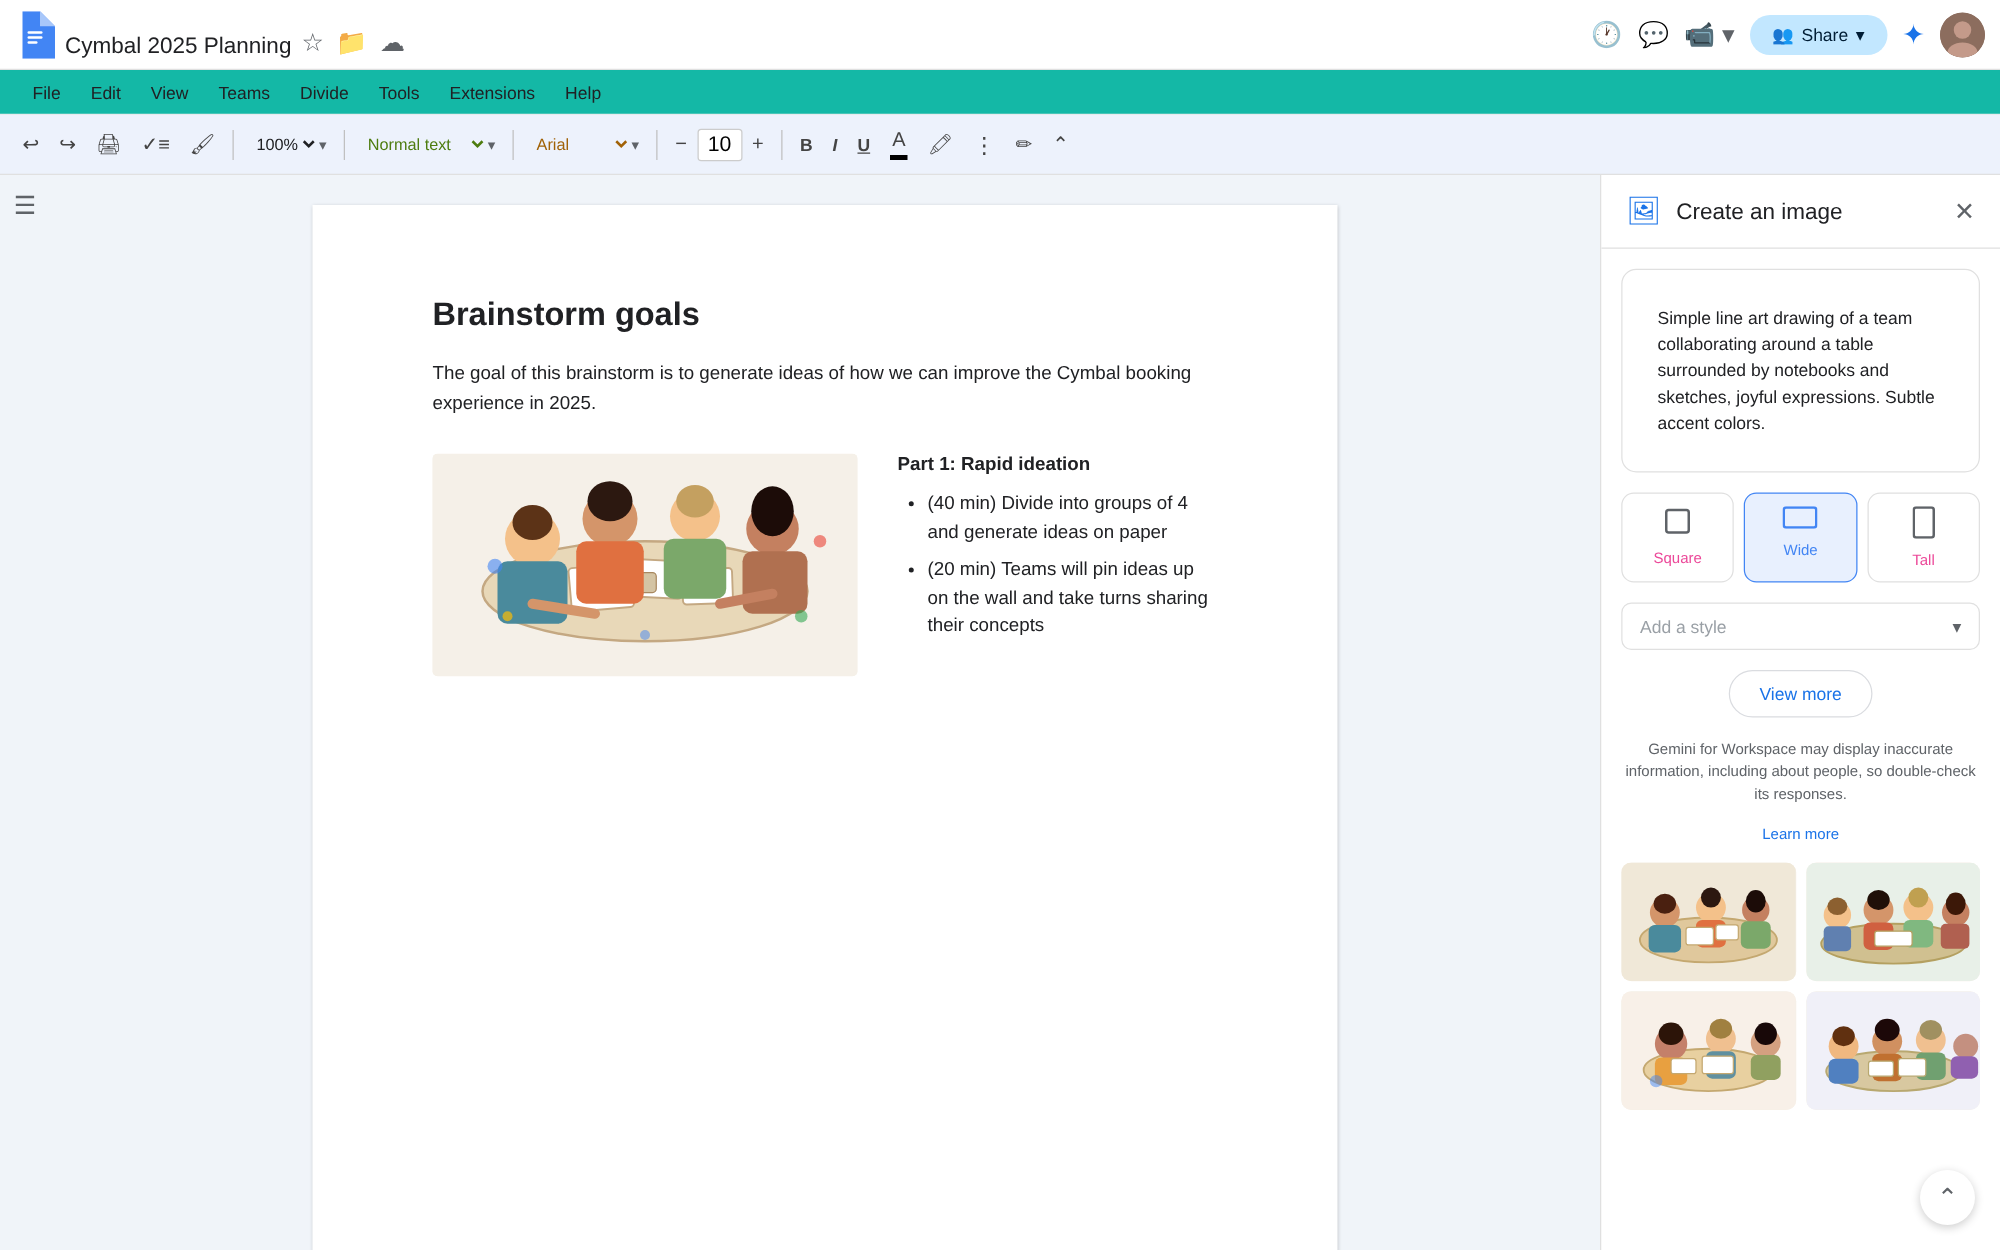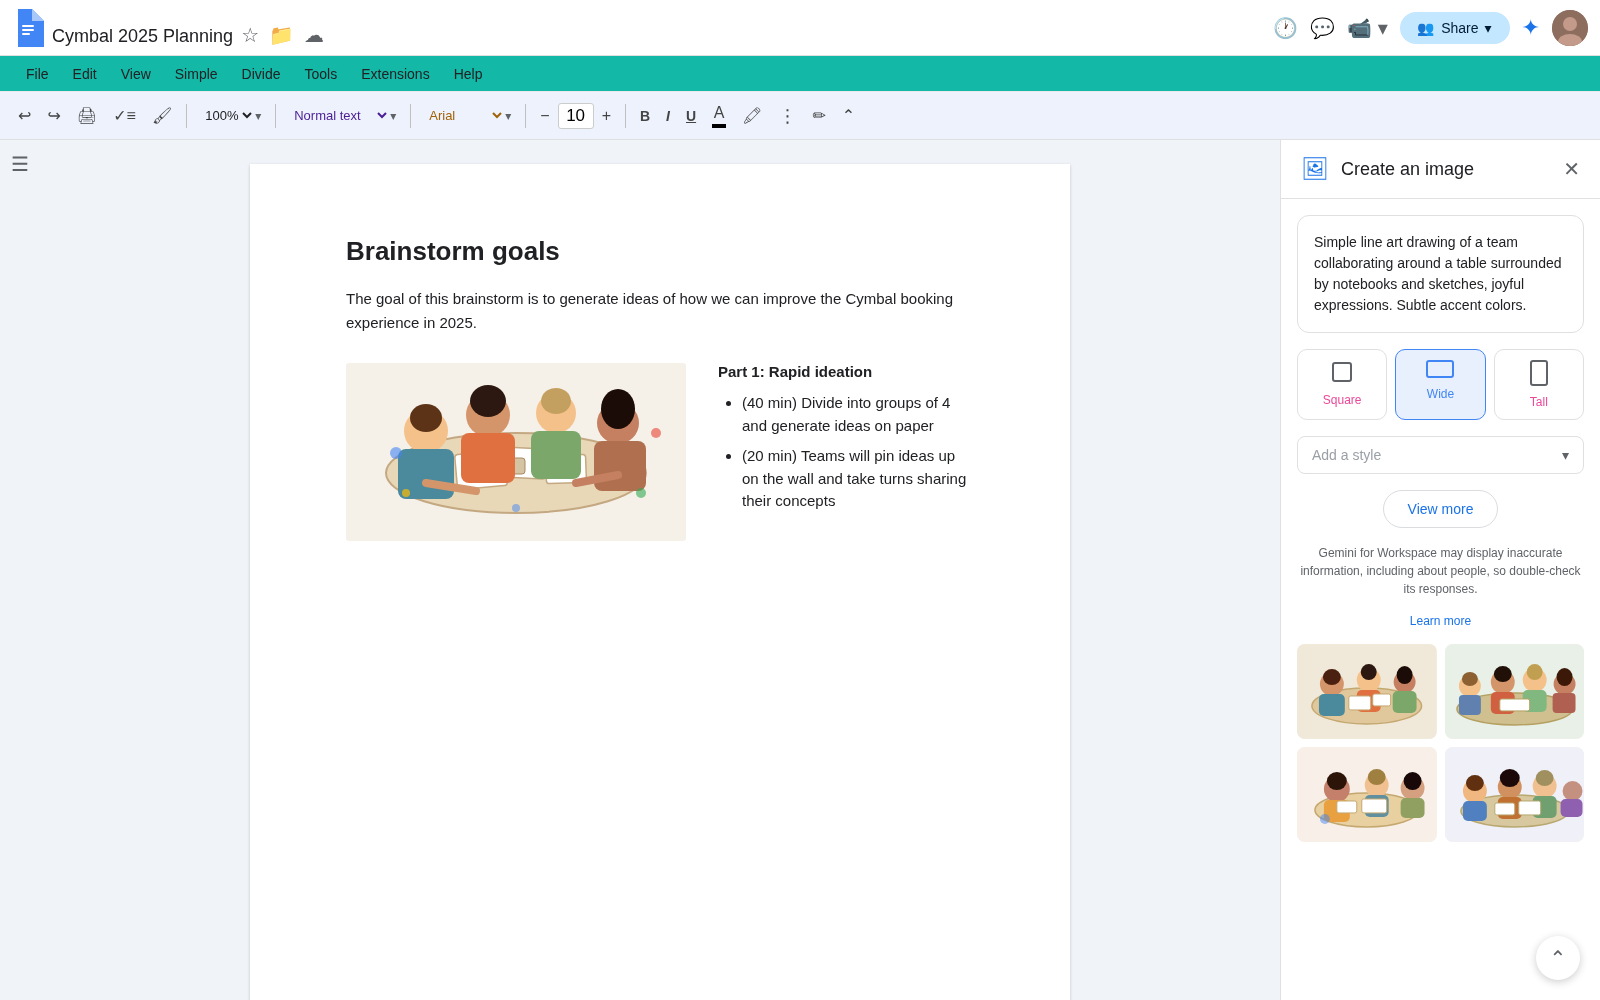--- a/index.html
+++ b/index.html
@@ -34,21 +34,21 @@
     .menu-item { font-size: 14px; color: #202124; padding: 4px 10px; cursor: pointer; border-radius: 4px; }
 
     
     .toolbar {
       display: flex; align-items: center; background: #edf2fc;
       padding: 4px 12px; height: 48px; gap: 4px; border-bottom: 1px solid #e0e0e0;
     }
     .tb-btn { background: none; border: none; cursor: pointer; color: #444; font-size: 16px; padding: 4px 6px; border-radius: 4px; display: flex; align-items: center; }
     .tb-sep { width: 1px; height: 24px; background: #c0c0c0; margin: 0 4px; }
     .zoom-sel { font-size: 13px; border: none; background: transparent; cursor: pointer; color: #202124; }
-    .style-sel { font-size: 13px; border: none; background: transparent; cursor: pointer; color: #4c1d95; min-width: 100px; }
+    .style-sel { font-size: 13px; border: none; background: transparent; cursor: pointer; color: #4d7c0f; min-width: 100px; }
     .font-sel { font-size: 13px; border: none; background: transparent; cursor: pointer; color: #a16207; min-width: 80px; }
     .font-size-box { display: flex; align-items: center; gap: 2px; }
     .font-size-val { font-size: 17px; border: 1px solid #ccc; border-radius: 3px; width: 36px; text-align: center; padding: 2px; }
     .fmt-btn { font-weight: bold; font-size: 14px; }
     .color-dot { width: 14px; height: 4px; background: #000; margin-top: 2px; }
     .more-btn { font-size: 18px; }
 
     
     .main-area { display: flex; flex: 1; overflow: hidden; }
 
@@ -73,21 +73,21 @@
     .doc-list li { font-size: 15px; color: #202124; margin-bottom: 8px; line-height: 1.5; }
 
     
     .right-panel { width: 320px; background: #fff; border-left: 1px solid #e0e0e0; display: flex; flex-direction: column; overflow: hidden; }
     .panel-header { display: flex; align-items: center; padding: 16px 20px; border-bottom: 1px solid #e0e0e0; }
     .panel-title { font-size: 18px; color: #202124; font-weight: 500; margin-left: 12px; }
     .panel-close { margin-left: auto; cursor: pointer; background: none; border: none; font-size: 20px; color: #5f6368; }
 
     .panel-body { flex: 1; overflow-y: auto; padding: 16px; display: flex; flex-direction: column; gap: 16px; }
 
-    .prompt-box { border: 1px solid #e0e0e0; border-radius: 12px; padding: 16px; font-size: 14px; color: #202124; line-height: 1.5; background: #fff; min-height: 100px; }
+    .prompt-box { border: 1px solid #e0e0e0; border-radius: 12px; padding: 28px; font-size: 14px; color: #202124; line-height: 1.5; background: #fff; min-height: 100px; }
 
     .aspect-btns { display: flex; gap: 8px; }
     .aspect-btn { flex: 1; border: 1px solid #e0e0e0; border-radius: 10px; padding: 10px 6px; display: flex; flex-direction: column; align-items: center; gap: 4px; cursor: pointer; background: #fff; }
     .aspect-btn.active { background: #e8f0fe; border-color: #4285f4; }
     .aspect-btn-icon { font-size: 20px; color: #5f6368; }
     .aspect-btn-label { font-size: 12px; color: #ec4899; }
 
     .style-dropdown { border: 1px solid #e0e0e0; border-radius: 8px; padding: 10px 14px; font-size: 14px; color: #9aa0a6; display: flex; align-items: center; justify-content: space-between; cursor: pointer; }
     .style-dropdown-arrow { color: #5f6368; }
 
@@ -150,21 +150,21 @@
         <ellipse cx="18" cy="32" rx="12" ry="8" fill="#c49a8a"></ellipse>
       </svg>
     </div>
   </div>
 </div>
 
 <div class="menu-bar">
   <span class="menu-item">File</span>
   <span class="menu-item">Edit</span>
   <span class="menu-item">View</span>
-  <span class="menu-item">Simple</span>
+  <span class="menu-item">Teams</span>
   <span class="menu-item">Divide</span>
   <span class="menu-item">Tools</span>
   <span class="menu-item">Extensions</span>
   <span class="menu-item">Help</span>
 </div>
 
 <div class="toolbar">
   <button class="tb-btn">↩</button>
   <button class="tb-btn">↪</button>
   <button class="tb-btn">🖨</button>

